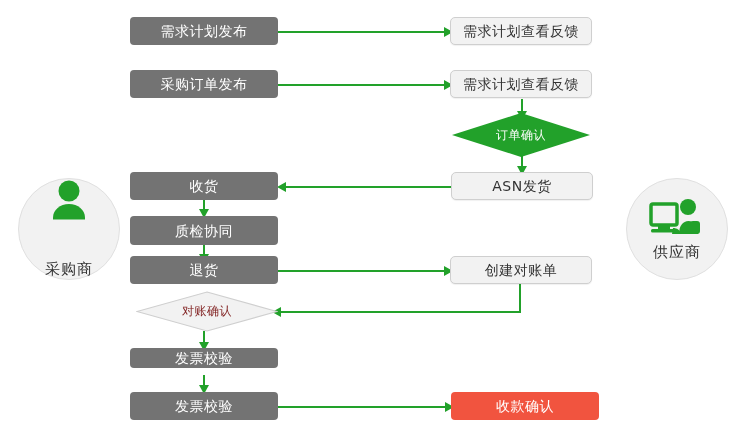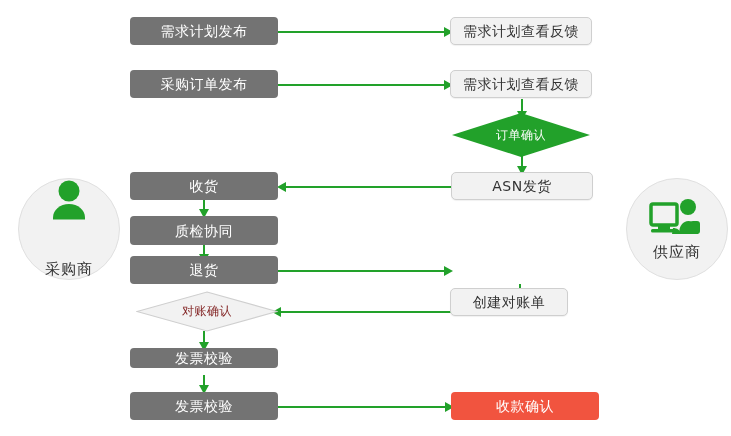--- a/index.html
+++ b/index.html
@@ -179,21 +179,21 @@
   </div>
 
   <div class="node green" style="left:130px;top:216px;width:148px;height:29px;">
     <span>质检协同</span>
   </div>
 
   <div class="node green" style="left:130px;top:256px;width:148px;height:28px;">
     <span>退货</span>
   </div>
 
-  <div class="node gray" style="left:450px;top:256px;width:118px;height:28px;margin-top:32px;">
+  <div class="node gray" style="left:450px;top:256px;width:142px;height:28px;">
     <span>创建对账单</span>
   </div>
 
   <div class="diamond gray-d" style="left:136px;top:291px;width:142px;height:41px;">
     <svg class="shape" viewBox="0 0 142 41" preserveAspectRatio="none">
       <polygon points="71,1 141,20.5 71,40 1,20.5" fill="#F2F2F2" stroke="#cfcfcf" stroke-width="1.2"></polygon>
     </svg>
     <span class="txt">对账确认</span>
   </div>
 

